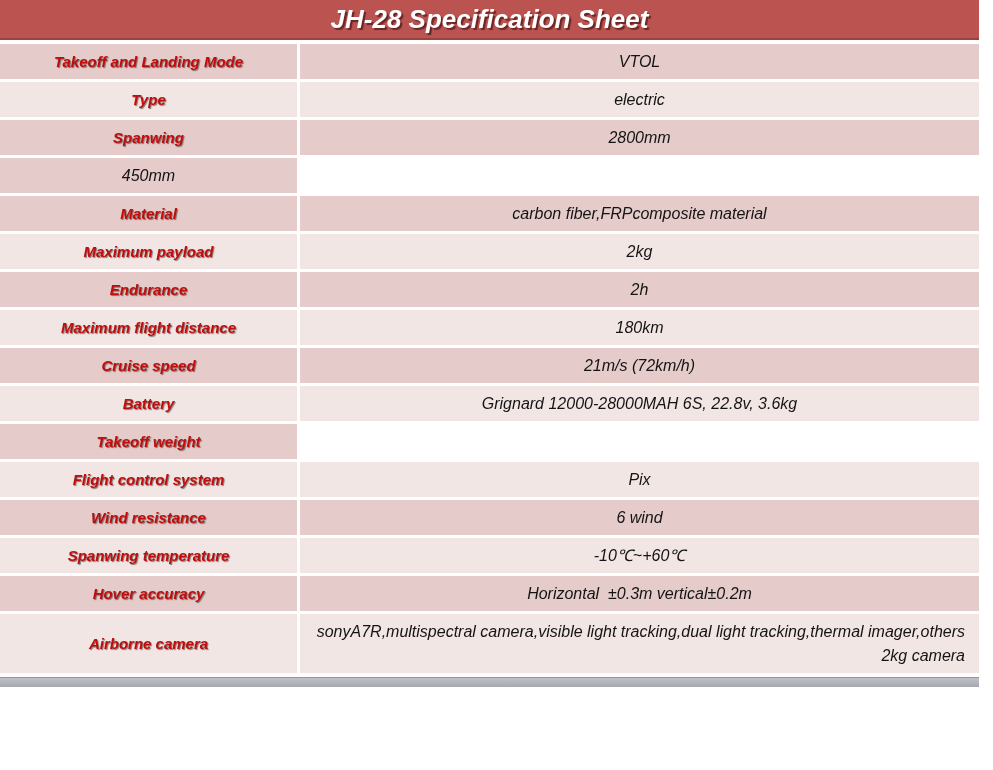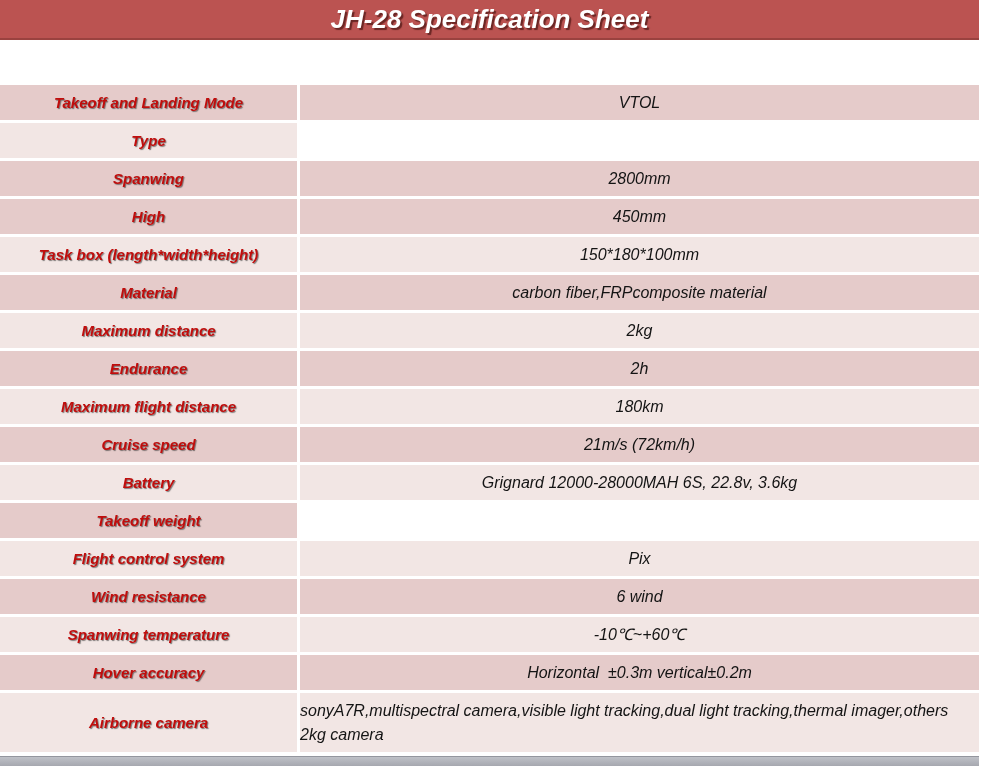--- a/index.html
+++ b/index.html
@@ -28,21 +28,21 @@
     margin-bottom:4px;
   }
   .sheet-title{
     color:#ffffff;
     font-size:26px;
     font-weight:bold;
     font-style:italic;
     letter-spacing:0px;
     text-shadow:2px 2px 1px rgba(92,30,28,0.85);
   }
-  .spec-table{display:flex;flex-direction:column;margin-top:41px;}
+  .spec-table{display:flex;flex-direction:column;}
   .row{
     display:grid;
     grid-template-columns:297px 1fr;
     column-gap:3px;
     margin-bottom:3px;
   }
   .cell{
     min-height:35px;
     display:flex;
     align-items:center;
@@ -63,21 +63,21 @@
   .value-cell{
     color:var(--value-ink);
     font-style:italic;
     font-size:16px;
     text-align:center;
     white-space:pre-wrap;
     line-height:1.45;
   }
   .value-left{
     justify-content:flex-start;
-    text-align:left;
+    text-align:right;
     padding-left:0;
     padding-right:14px;
   }
   .bottom-bar{
     margin-top:1px;
     height:10px;
     flex:0 0 10px;
     background:linear-gradient(#bfc1c7,#a6a8b0);
     border-top:1px solid #94969e;
   }
@@ -89,39 +89,35 @@
   <div class="sheet-header">
     <div class="sheet-title">JH-28 Specification Sheet</div>
   </div>
   <div class="spec-table">
       <div class="row shade-a">
         <div class="cell label-cell">Takeoff and Landing Mode</div>
         <div class="cell value-cell">VTOL</div>
       </div>
       <div class="row shade-b">
         <div class="cell label-cell">Type</div>
+        <div class="cell value-cell">electric</div>
       </div>
       <div class="row shade-a">
         <div class="cell label-cell">Spanwing</div>
         <div class="cell value-cell">2800mm</div>
       </div>
       <div class="row shade-a">
-        <div class="cell label-cell">High</div>
         <div class="cell value-cell">450mm</div>
-      </div>
-      <div class="row shade-b">
-        <div class="cell label-cell">Task box (length*width*height)</div>
-        <div class="cell value-cell">150*180*100mm</div>
       </div>
       <div class="row shade-a">
         <div class="cell label-cell">Material</div>
         <div class="cell value-cell">carbon fiber,FRPcomposite material</div>
       </div>
       <div class="row shade-b">
-        <div class="cell label-cell">Maximum distance</div>
+        <div class="cell label-cell">Maximum payload</div>
         <div class="cell value-cell">2kg</div>
       </div>
       <div class="row shade-a">
         <div class="cell label-cell">Endurance</div>
         <div class="cell value-cell">2h</div>
       </div>
       <div class="row shade-b">
         <div class="cell label-cell">Maximum flight distance</div>
         <div class="cell value-cell">180km</div>
       </div>

